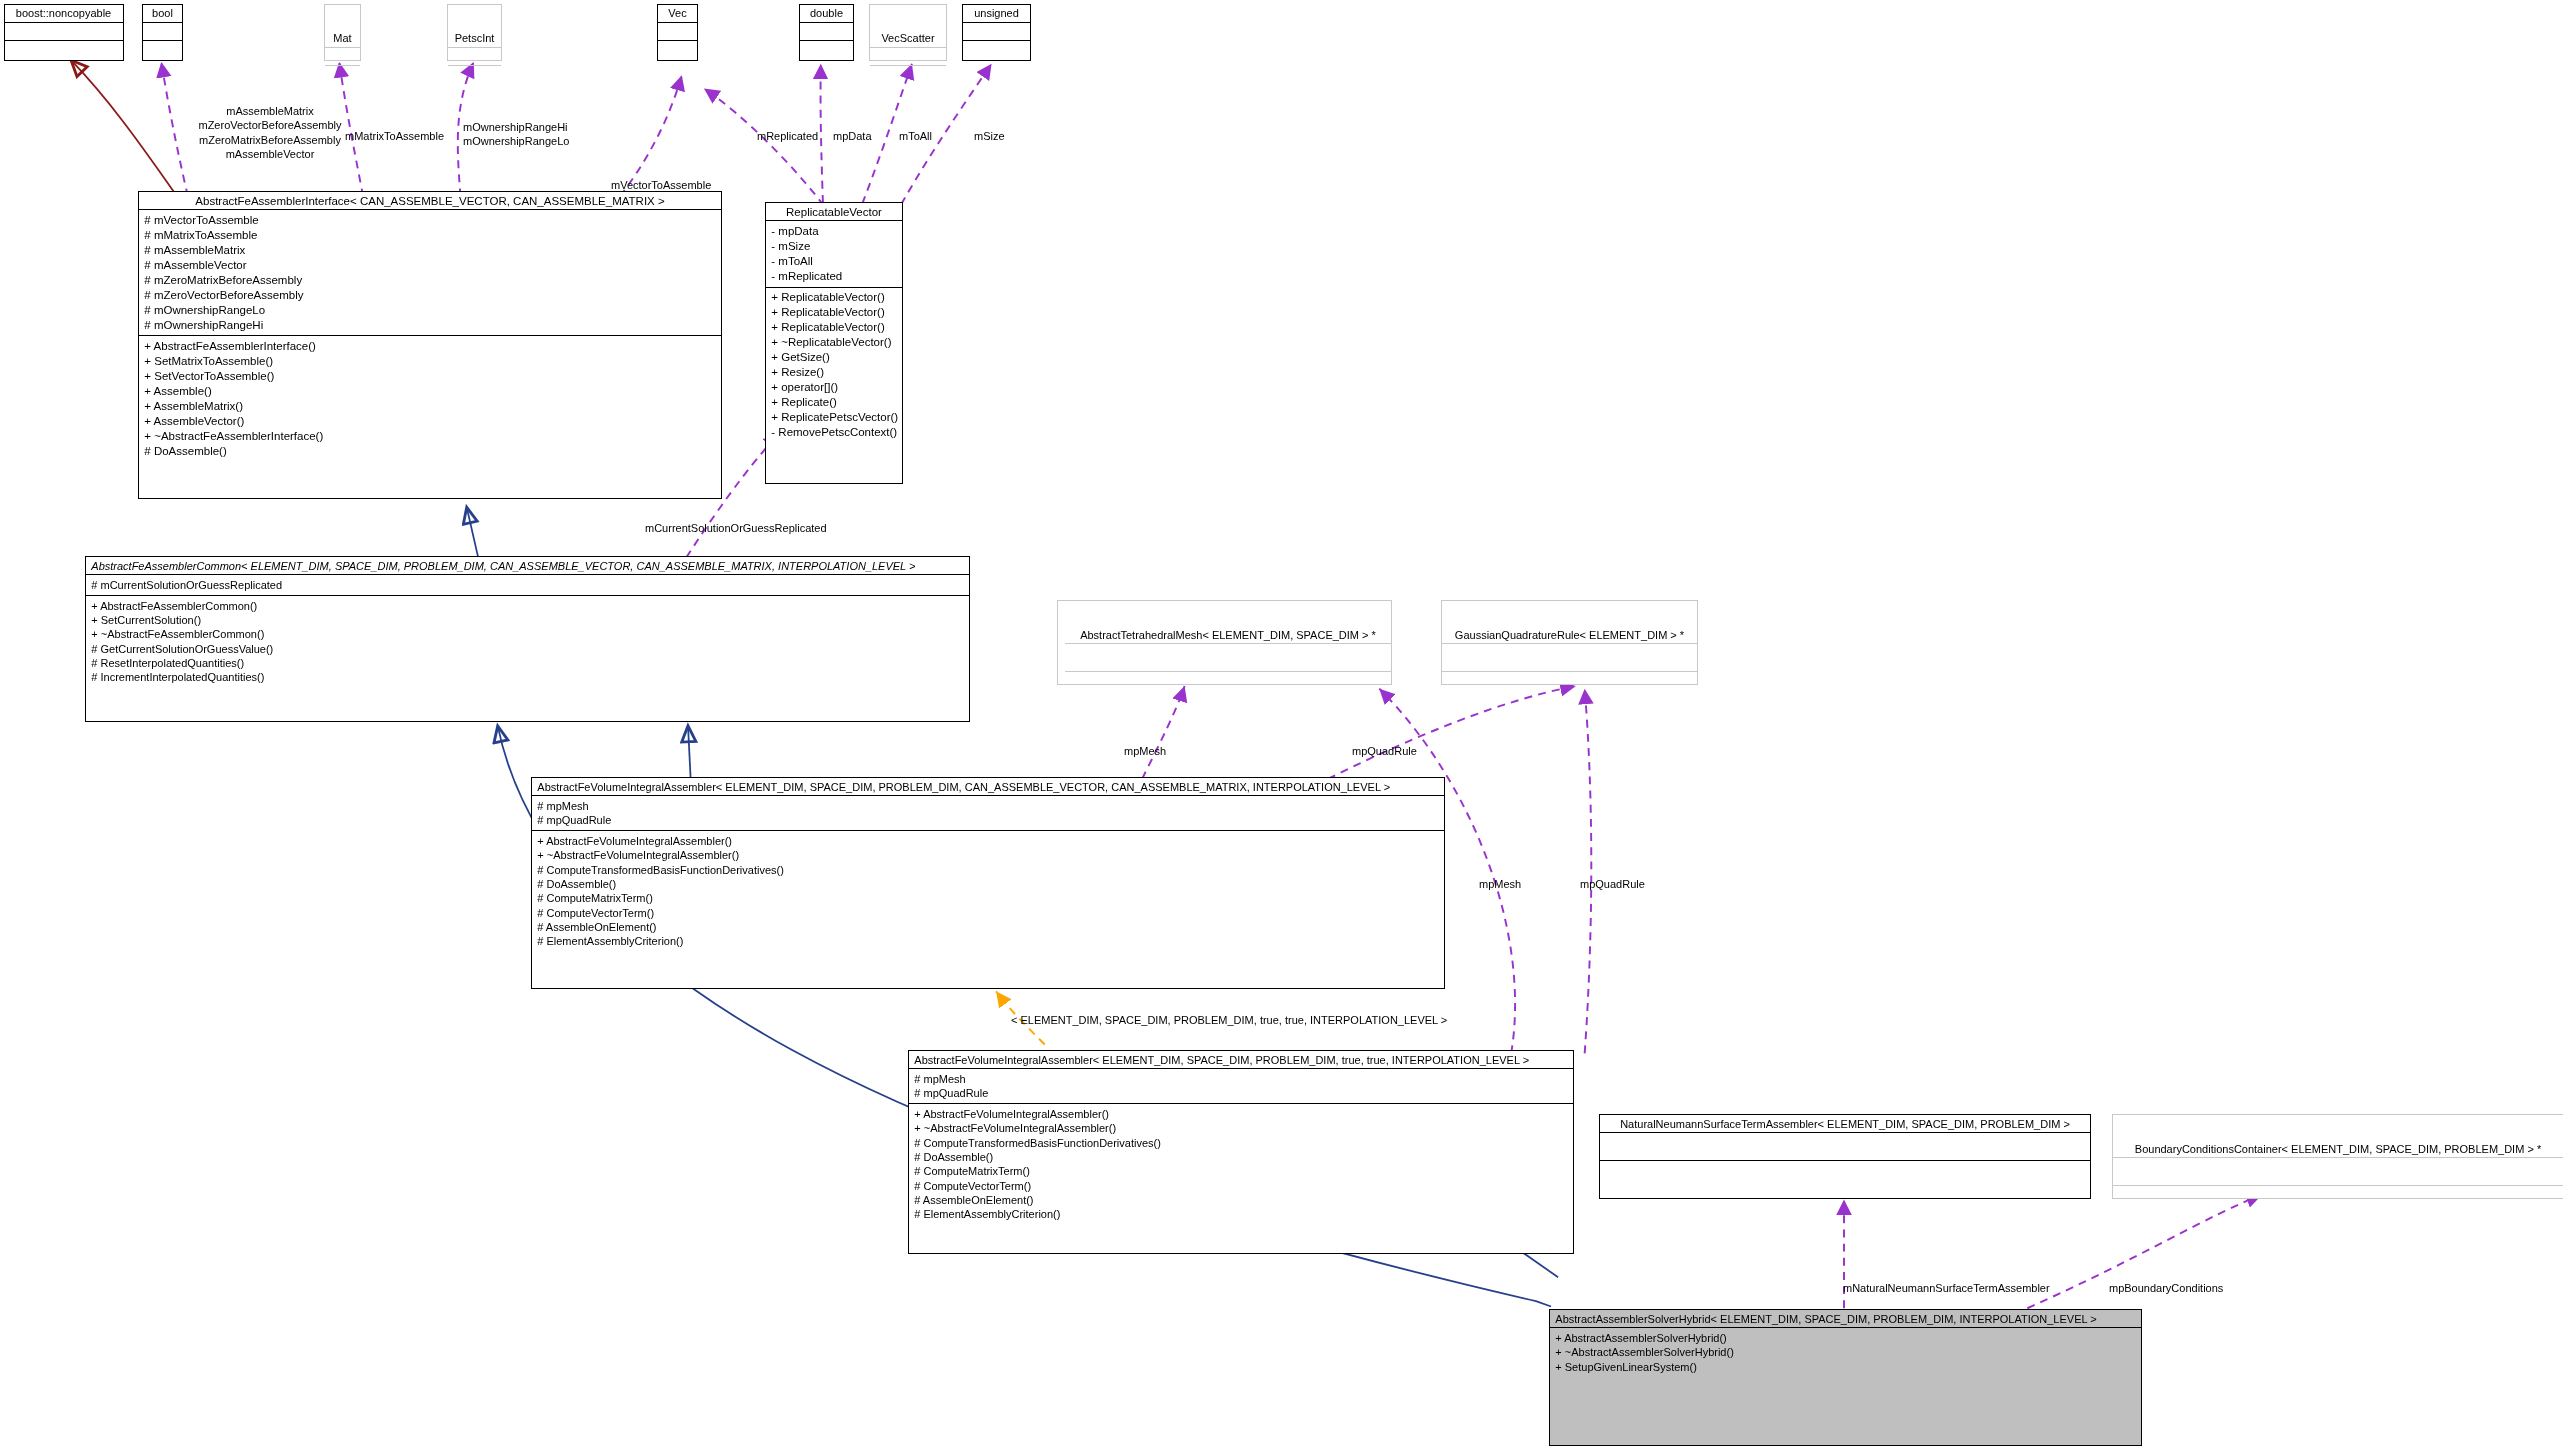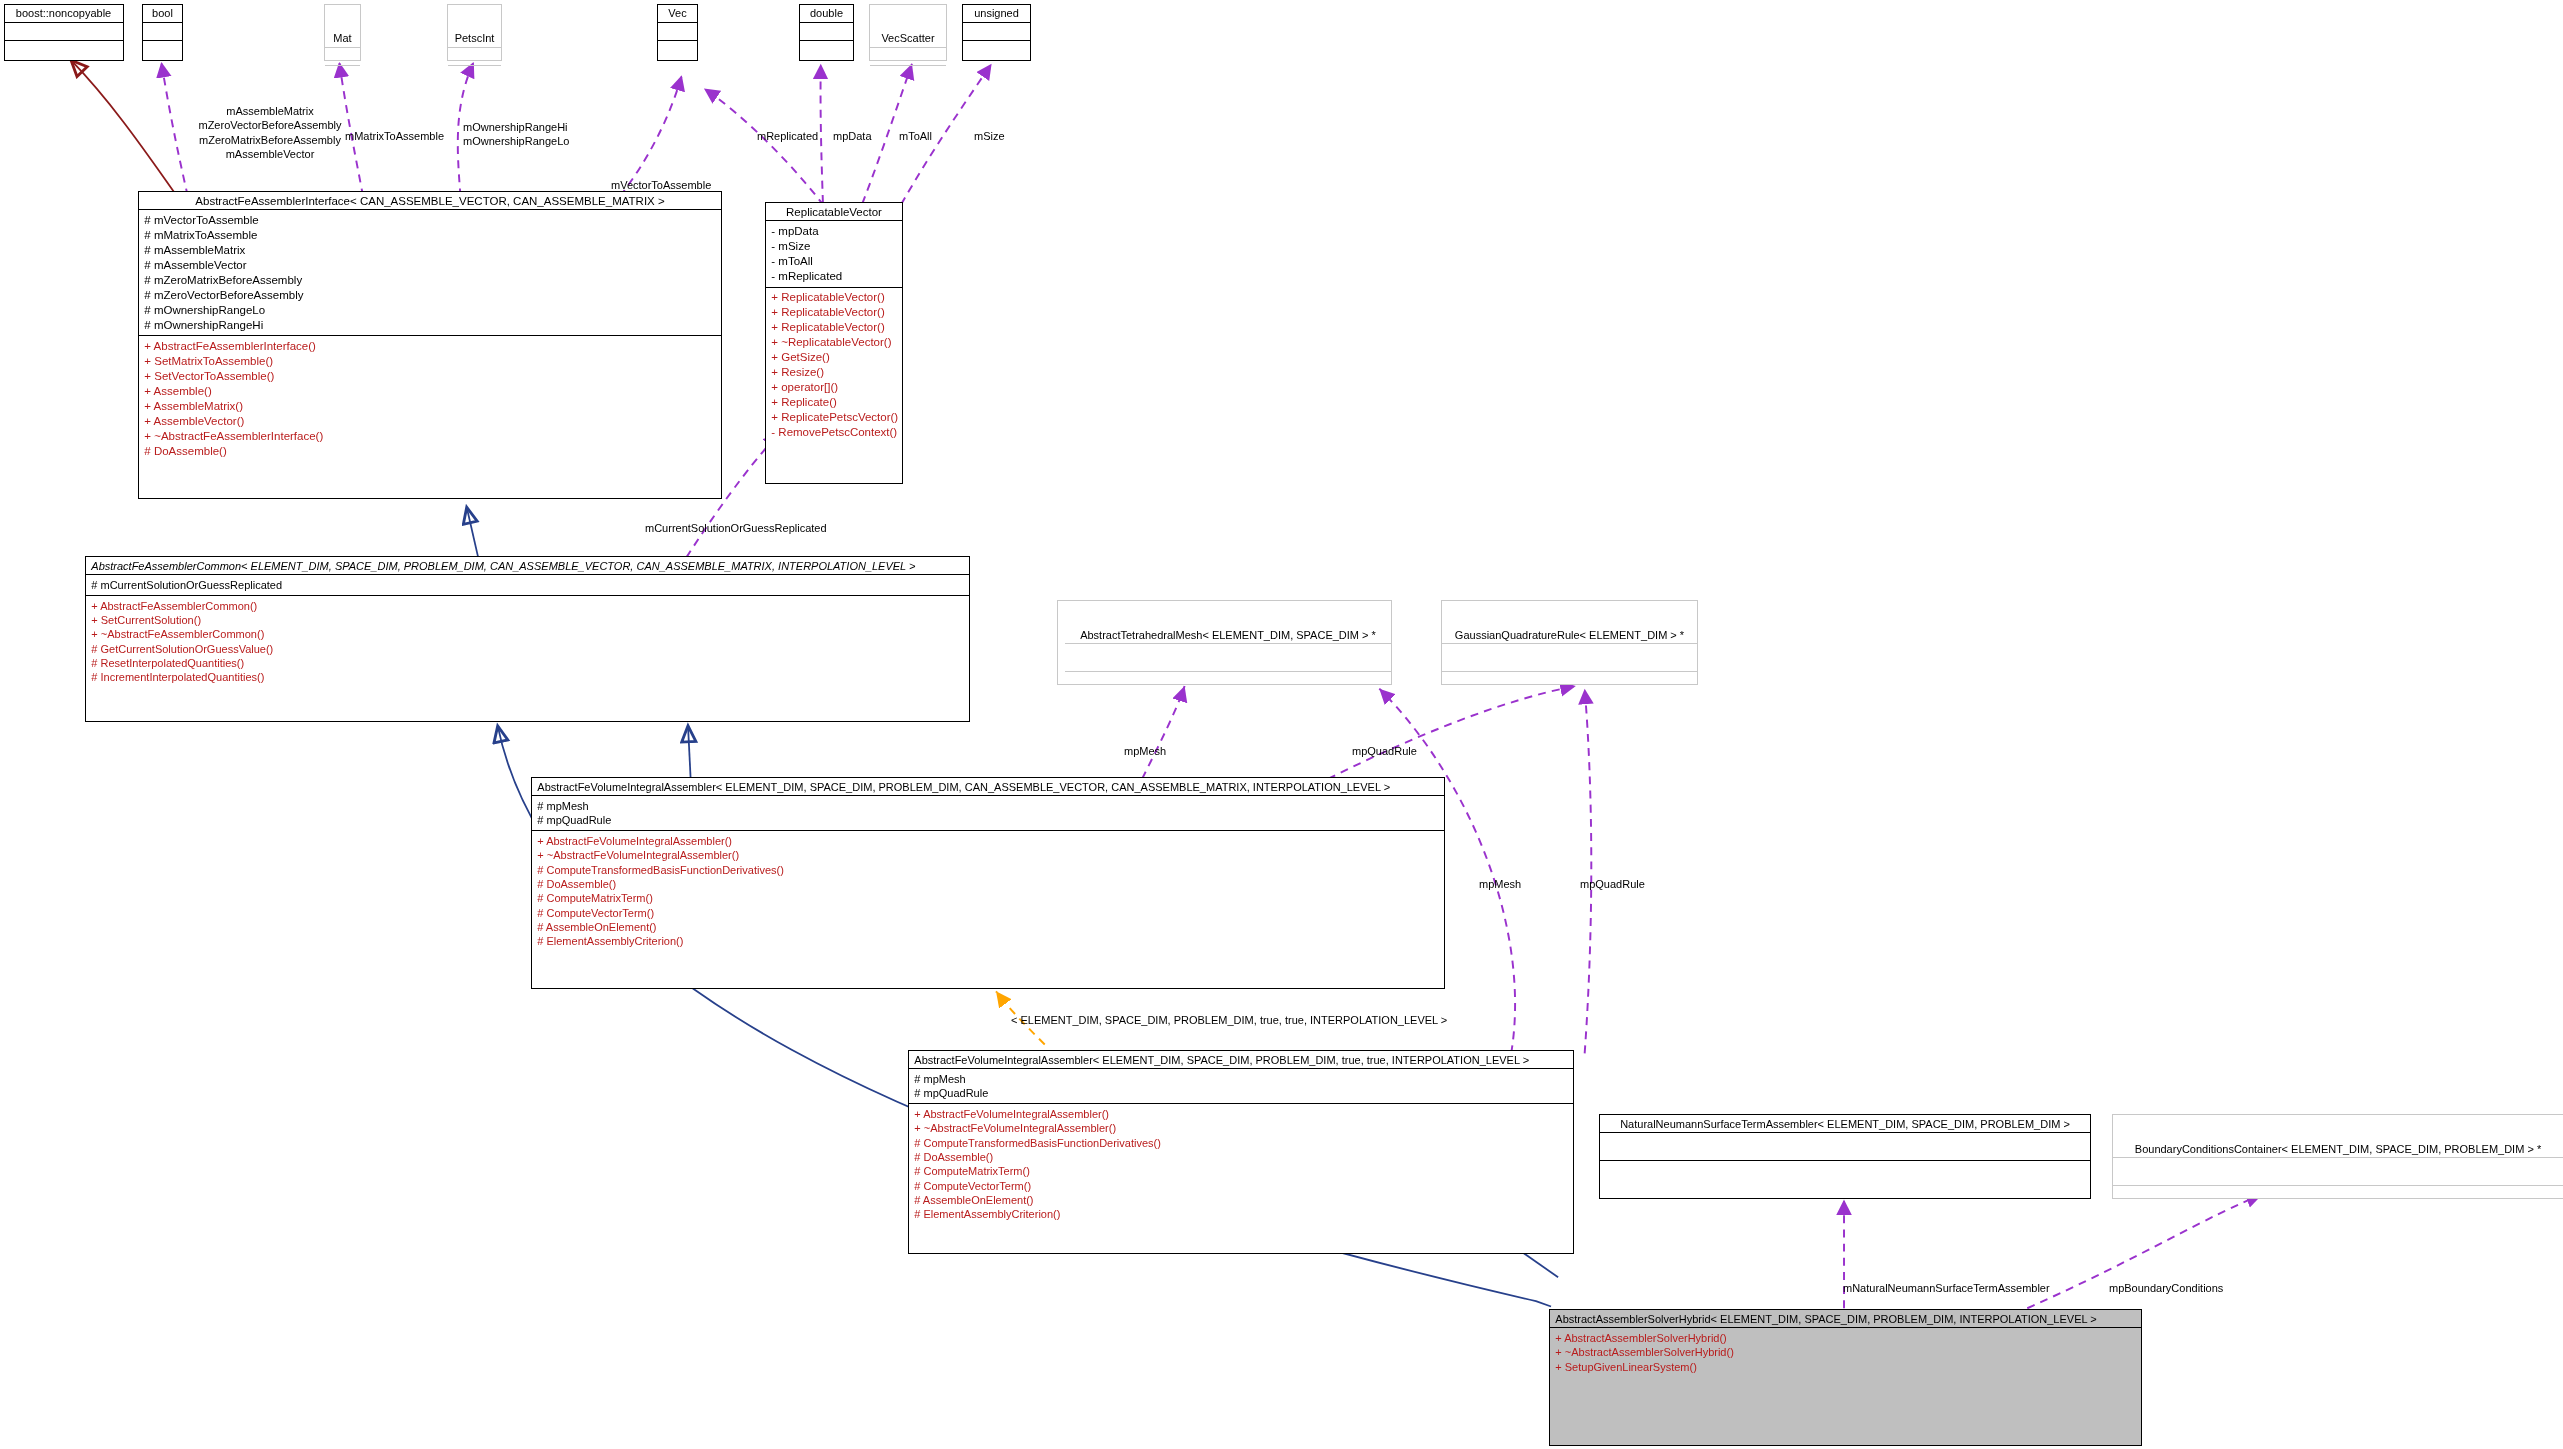--- a/index.html
+++ b/index.html
@@ -53,21 +53,21 @@
     border-bottom: 1.8px solid #000000;
     padding: 2.7px 5.3px;
     color: #000000;
   }
   .grey-border .node-attrs {
     border-bottom: 1.8px solid #c8c8c8;
   }
   .node-ops {
     box-sizing: border-box;
     padding: 2.7px 5.3px;
-    color: #b91c1c;
+    color: #000000;
   }
   .row {
     white-space: nowrap;
     line-height: 1.30;
   }
   .edge-label {
     position: absolute;
     white-space: nowrap;
     color: #000000;
     z-index: 6;

